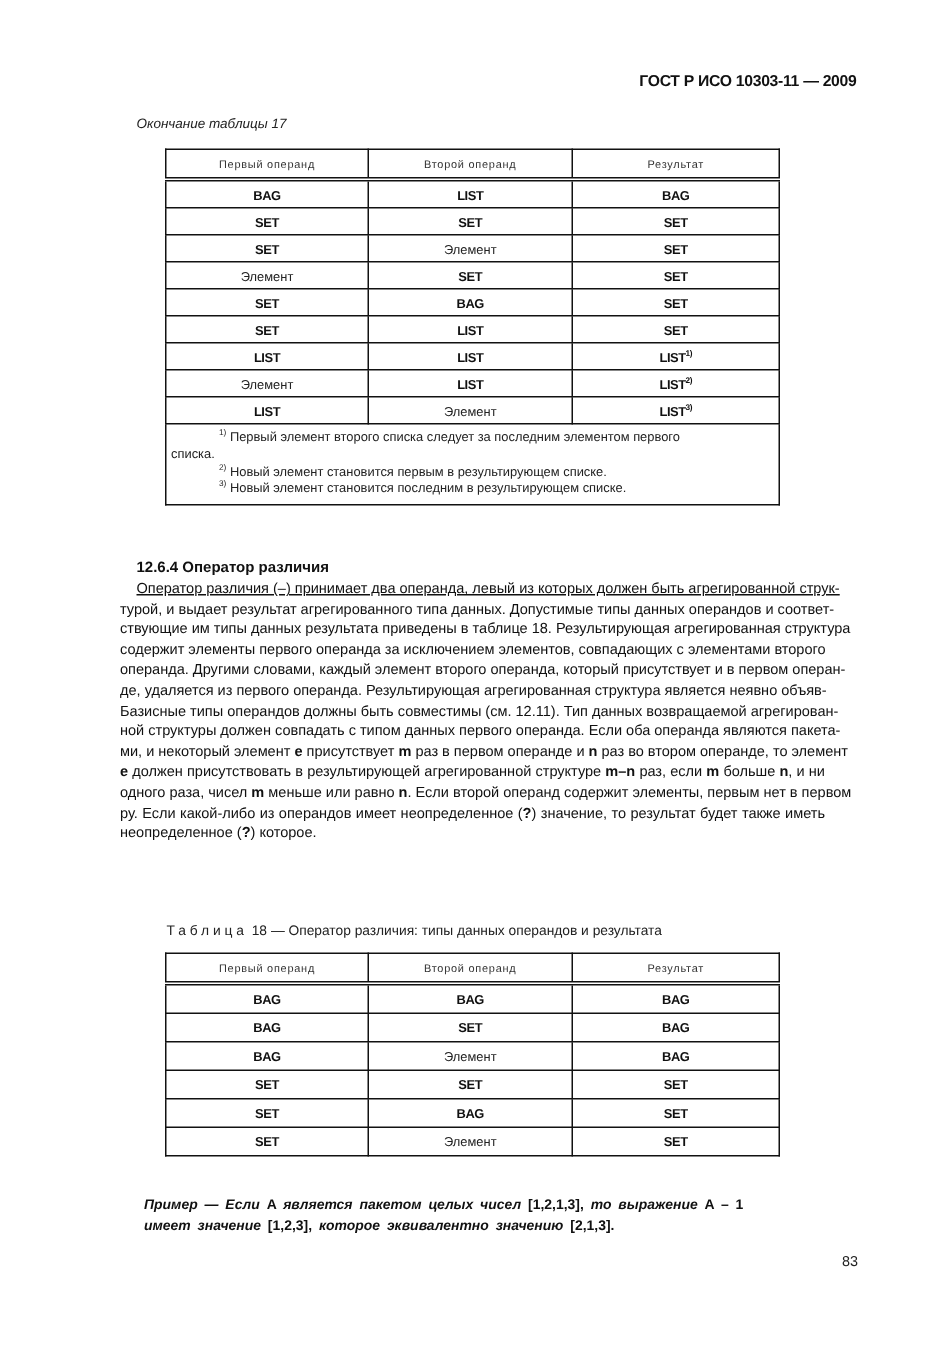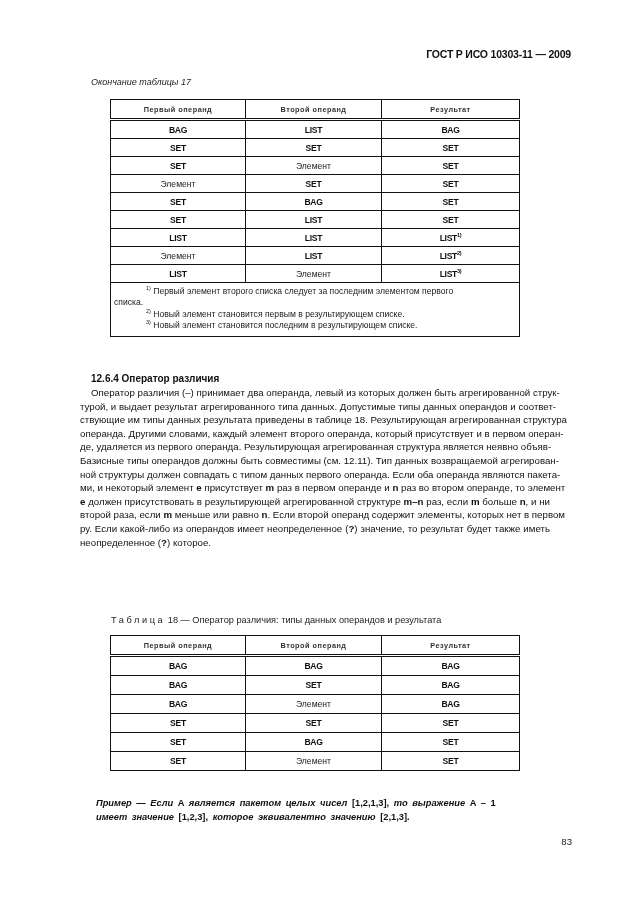--- a/index.html
+++ b/index.html
@@ -16,42 +16,42 @@
     }
     table.gt {
       position: absolute; left: 110px; width: 409px;
       border-collapse: collapse; table-layout: fixed;
       font-size: 8.6px;
     }
     table.gt td, table.gt th {
       border: 1px solid #111; text-align: center; padding: 0; height: 17px;
     }
     table.gt th {
-      font-weight: bold; font-size: 7.3px; letter-spacing: 0.5px; color: #333;
+      font-weight: normal; font-size: 7.3px; letter-spacing: 0.5px; color: #333;
       height: 18px; border-bottom: 3px double #111;
     }
     table.gt td.b { font-weight: bold; letter-spacing: -0.3px; text-align: center; }
     table.gt td.n { font-weight: normal; color: #222; }
     sup { font-size: 5.5px; vertical-align: super; line-height: 0; }
     td.notes {
       text-align: left !important; padding: 3px 3px 4px 3px !important; height: auto !important;
       font-size: 8.6px; line-height: 11.4px; color: #222;
     }
     .note-line { display: block; }
     .note-indent { padding-left: 32px; }
     .section-title {
       left: 91px; top: 373px; font-size: 10px; font-weight: bold;
     }
     .para {
       left: 80px; top: 386px; width: 470px; font-size: 9.7px; line-height: 13.6px;
       text-align: justify; color: #111;
     }
     .para .ln { display: block; white-space: nowrap; text-align: justify; text-align-last: justify; }
     .para .ln.last { text-align-last: left; }
-    .para .ln.first { padding-left: 11px; }
+    .para .ln.first { padding-left: 11px; text-decoration: underline; }
     .para b { font-weight: bold; }
     .table-caption {
       left: 111px; top: 615px; font-size: 9.2px; color: #222; text-align: right;
     }
     .table-caption .spaced { letter-spacing: 2.6px; }
     .example {
       left: 80px; top: 796px; width: 340px; font-size: 9.3px; line-height: 14px;
       font-weight: bold; color: #111; margin-left: 16px;
     }
     .example .ln { display: block; white-space: nowrap; text-align: justify; text-align-last: justify; word-spacing: 2px; }
@@ -135,27 +135,28 @@
     </tr>
   </tbody>
 </table>
 
 <div class="abs section-title">12.6.4 Оператор различия</div>
 
 <div class="abs para">
   <span class="ln first">Оператор различия (–) принимает два операнда, левый из которых должен быть агрегированной струк-</span>
   <span class="ln">турой, и выдает результат агрегированного типа данных. Допустимые типы данных операндов и соответ-</span>
   <span class="ln">ствующие им типы данных результата приведены в таблице 18. Результирующая агрегированная структура</span>
+  <span class="ln">содержит элементы первого операнда за исключением элементов, совпадающих с элементами второго</span>
   <span class="ln">операнда. Другими словами, каждый элемент второго операнда, который присутствует и в первом операн-</span>
   <span class="ln">де, удаляется из первого операнда. Результирующая агрегированная структура является неявно объяв-</span>
   <span class="ln">Базисные типы операндов должны быть совместимы (см. 12.11). Тип данных возвращаемой агрегирован-</span>
   <span class="ln">ной структуры должен совпадать с типом данных первого операнда. Если оба операнда являются пакета-</span>
   <span class="ln"><span>ми, и некоторый элемент</span> <b>e</b> <span>присутствует</span> <b>m</b> <span>раз в первом операнде и</span> <b>n</b> <span>раз во втором операнде, то элемент</span></span>
   <span class="ln"><b>e</b> <span>должен присутствовать в результирующей агрегированной структуре</span> <b>m–n</b> <span>раз, если</span> <b>m</b> <span>больше</span> <b>n</b><span>, и ни</span></span>
-  <span class="ln"><span>второй раза, если</span> <b>m</b> <span>меньше или равно</span> <b>n</b><span>. Если второй операнд содержит элементы, которых нет в первом</span></span>
+  <span class="ln"><span>одного раза, чисел</span> <b>m</b> <span>меньше или равно</span> <b>n</b><span>. Если второй операнд содержит элементы, первым нет в первом</span></span>
   <span class="ln"><span>ру. Если какой-либо из операндов имеет неопределенное (</span><b>?</b><span>) значение, то результат будет также иметь</span></span>
   <span class="ln last"><span>неопределенное (</span><b>?</b><span>) которое.</span></span>
 </div>
 
 <div class="abs table-caption">
   <span class="spaced">Таблица</span>
   <span>18</span>
   <span>— Оператор различия: типы данных операндов и результата</span>
 </div>
 

